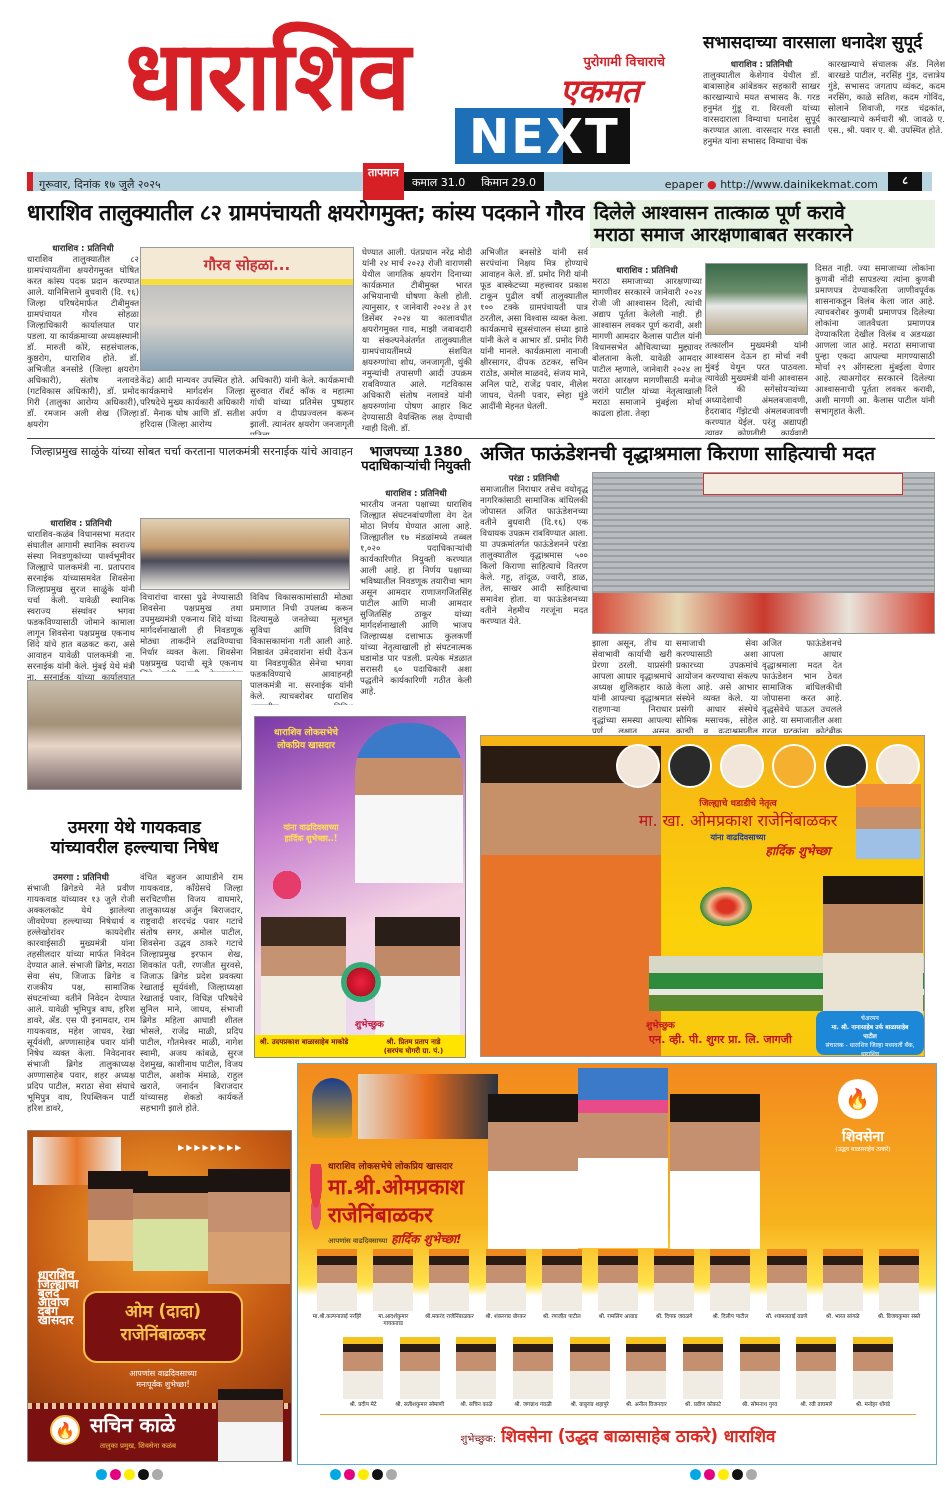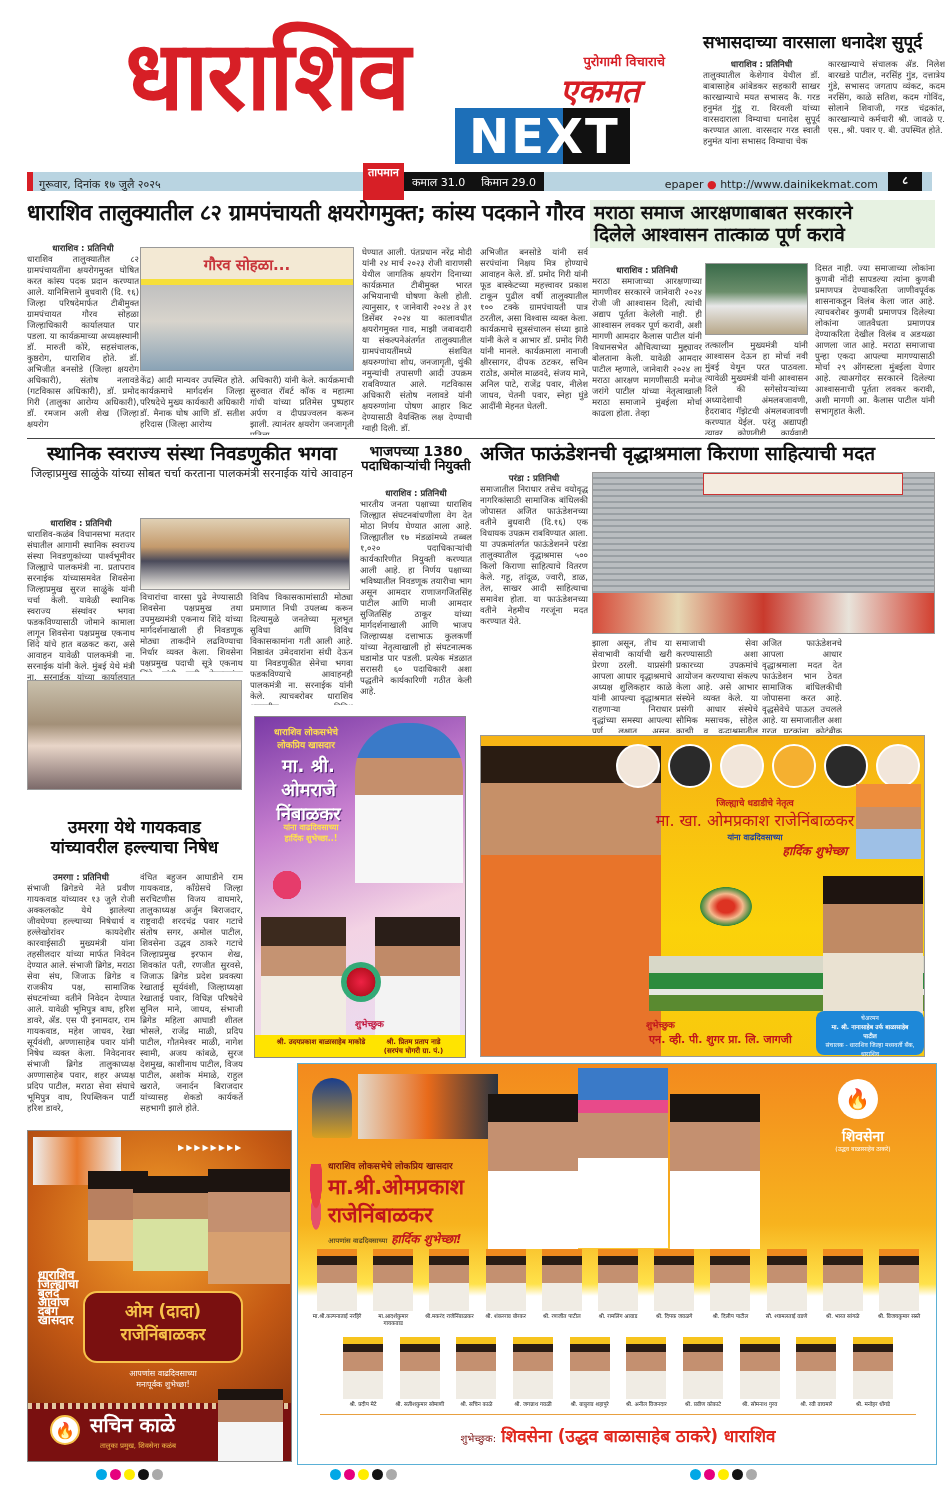--- a/index.html
+++ b/index.html
@@ -64,32 +64,31 @@
 <div class="abs body" style="left:27px;top:243px;width:112px;height:192px;overflow:hidden"><b class="dateline">धाराशिव : प्रतिनिधी</b><span>धाराशिव तालुक्यातील ८२ ग्रामपंचायतींना क्षयरोगमुक्त घोषित करत कांस्य पदक प्रदान करण्यात आले. यानिमित्ताने बुधवारी (दि. १६) जिल्हा परिषदेमार्फत टीबीमुक्त ग्रामपंचायत गौरव सोहळा जिल्हाधिकारी कार्यालयात पार पडला. या कार्यक्रमाच्या अध्यक्षस्थानी डॉ. मारुती कोरे, सहसंचालक, कुष्ठरोग, धाराशिव होते. डॉ. अभिजीत बनसोडे (जिल्हा क्षयरोग अधिकारी), संतोष नलावडे (गटविकास अधिकारी), डॉ. प्रमोद गिरी (तालुका आरोग्य अधिकारी), डॉ. रमजान अली शेख (जिल्हा क्षयरोग</span></div>
 <div class="abs photo" style="left:140px;top:247px;width:214px;height:124px;background:linear-gradient(180deg,#f3e9d4 0 25%,#f6df3a 25% 30%,#c0c0c0 30%,#d8d4cc 60%,#8aa3b6)">
   <div style="text-align:center;color:#c8343a;font-weight:bold;font-size:15px;margin-top:6px">गौरव सोहळा...</div>
 </div>
 <div class="abs body" style="left:140px;top:375px;width:105px;height:60px;overflow:hidden">केंद्र) आदी मान्यवर उपस्थित होते. कार्यक्रमाचे मार्गदर्शन जिल्हा परिषदेचे मुख्य कार्यकारी अधिकारी डॉ. मैनाक घोष आणि डॉ. सतीश हरिदास (जिल्हा आरोग्य</div>
 <div class="abs body" style="left:250px;top:375px;width:104px;height:60px;overflow:hidden">अधिकारी) यांनी केले. कार्यक्रमाची सुरुवात रॉबर्ट कॉक व महात्मा गांधी यांच्या प्रतिमेस पुष्पहार अर्पण व दीपप्रज्वलन करून झाली. त्यानंतर क्षयरोग जनजागृती प्रतिज्ञा</div>
 <div class="abs body" style="left:362px;top:247px;width:110px;height:188px;overflow:hidden">घेण्यात आली. पंतप्रधान नरेंद्र मोदी यांनी २४ मार्च २०२३ रोजी वाराणसी येथील जागतिक क्षयरोग दिनाच्या कार्यक्रमात टीबीमुक्त भारत अभियानाची घोषणा केली होती. त्यानुसार, १ जानेवारी २०२४ ते ३१ डिसेंबर २०२४ या कालावधीत क्षयरोगमुक्त गाव, माझी जबाबदारी या संकल्पनेअंतर्गत तालुक्यातील ग्रामपंचायतींमध्ये संशयित क्षयरुग्णांचा शोध, जनजागृती, थुंकी नमुन्यांची तपासणी आदी उपक्रम राबविण्यात आले. गटविकास अधिकारी संतोष नलावडे यांनी क्षयरुग्णांना पोषण आहार किट देण्यासाठी वैयक्तिक लक्ष देण्याची ग्वाही दिली. डॉ.</div>
 <div class="abs body" style="left:480px;top:247px;width:108px;height:188px;overflow:hidden">अभिजीत बनसोडे यांनी सर्व सरपंचांना निक्षय मित्र होण्याचे आवाहन केले. डॉ. प्रमोद गिरी यांनी फूड बास्केटच्या महत्त्वावर प्रकाश टाकून पुढील वर्षी तालुक्यातील १०० टक्के ग्रामपंचायती पात्र ठरतील, असा विश्वास व्यक्त केला. कार्यक्रमाचे सूत्रसंचालन संध्या झाडे यांनी केले व आभार डॉ. प्रमोद गिरी यांनी मानले. कार्यक्रमाला नानाजी क्षीरसागर, दीपक ठटकर, सचिन राठोड, अमोल माळवदे, संजय माने, अनिल पाटे, राजेंद्र पवार, नीलेश जाधव, चेतनी पवार, स्नेहा घुंडे आदींनी मेहनत घेतली.</div>
 
 <div class="abs" style="left:590px;top:200px;width:345px;background:#e7f2e2;padding:2px 4px">
+  <div class="headline" style="font-size:19px;white-space:nowrap">दिलेले आश्वासन तात्काळ पूर्ण करावे</div>
   <div class="headline" style="font-size:19px;white-space:nowrap">मराठा समाज आरक्षणाबाबत सरकारने</div>
-  <div class="headline" style="font-size:19px;white-space:nowrap">दिलेले आश्वासन तात्काळ पूर्ण करावे</div>
 </div>
 <div class="abs body" style="left:592px;top:265px;width:110px;height:170px;overflow:hidden"><b class="dateline">धाराशिव : प्रतिनिधी</b><span>मराठा समाजाच्या आरक्षणाच्या मागणीवर सरकारने जानेवारी २०२४ रोजी जी आश्वासन दिली, त्यांची अद्याप पूर्तता केलेली नाही. ही आश्वासन लवकर पूर्ण करावी, अशी मागणी आमदार कैलास पाटील यांनी विधानसभेत औचित्याच्या मुद्द्यावर बोलताना केली. यावेळी आमदार पाटील म्हणाले, जानेवारी २०२४ ला मराठा आरक्षण मागणीसाठी मनोज जरांगे पाटील यांच्या नेतृत्वाखाली मराठा समाजाने मुंबईला मोर्चा काढला होता. तेव्हा</span></div>
 <div class="abs photo" style="left:705px;top:263px;width:103px;height:72px;background:linear-gradient(180deg,#3a6b4a,#6b8e6b 40%,#e8e8e8 60%,#b8a88a)"></div>
 <div class="abs body" style="left:705px;top:340px;width:103px;height:95px;overflow:hidden">तत्कालीन मुख्यमंत्री यांनी आश्वासन देऊन हा मोर्चा नवी मुंबई येथून परत पाठवला. त्यावेळी मुख्यमंत्री यांनी आश्वासन दिले की सगेसोयऱ्यांच्या अध्यादेशाची अंमलबजावणी, हैदराबाद गॅझेटची अंमलबजावणी करण्यात येईल. परंतु अद्यापही त्यावर कोणतीही कार्यवाही झाल्याचे</div>
 <div class="abs body" style="left:815px;top:263px;width:120px;height:172px;overflow:hidden">दिसत नाही. ज्या समाजाच्या लोकांना कुणबी नोंदी सापडल्या त्यांना कुणबी प्रमाणपत्र देण्याकरिता जाणीवपूर्वक शासनाकडून विलंब केला जात आहे. त्याचबरोबर कुणबी प्रमाणपत्र दिलेल्या लोकांना जातवैधता प्रमाणपत्र देण्याकरिता देखील विलंब व अडथळा आणला जात आहे. मराठा समाजाचा पुन्हा एकदा आपल्या मागण्यासाठी मोर्चा २९ ऑगस्टला मुंबईला येणार आहे. त्याअगोदर सरकारने दिलेल्या आश्वासनाची पूर्तता लवकर करावी, अशी मागणी आ. कैलास पाटील यांनी सभागृहात केली.</div>
 
 <div class="abs rule" style="left:27px;top:438px;width:908px"></div>
 
 <div class="abs" style="left:27px;top:443px;width:330px;text-align:center">
-  <div class="headline" style="font-size:19px;white-space:nowrap">स्थानिक स्वराज्य संस्था निवडणुकीत भगवा</div>
   <div style="font-size:11px;white-space:nowrap;color:#222">जिल्हाप्रमुख साळुंके यांच्या सोबत चर्चा करताना पालकमंत्री सरनाईक यांचे आवाहन</div>
 </div>
 <div class="abs body" style="left:27px;top:518px;width:108px;height:258px;overflow:hidden"><b class="dateline">धाराशिव : प्रतिनिधी</b><span>धाराशिव-कळंब विधानसभा मतदार संघातील आगामी स्थानिक स्वराज्य संस्था निवडणुकांच्या पार्श्वभूमीवर जिल्ह्याचे पालकमंत्री ना. प्रतापराव सरनाईक यांच्यासमवेत शिवसेना जिल्हाप्रमुख सुरज साळुंके यांनी चर्चा केली. यावेळी स्थानिक स्वराज्य संस्थांवर भगवा फडकविण्यासाठी जोमाने कामाला लागून शिवसेना पक्षप्रमुख एकनाथ शिंदे यांचे हात बळकट करा, असे आवाहन यावेळी पालकमंत्री ना. सरनाईक यांनी केले. मुंबई येथे मंत्री ना. सरनाईक यांच्या कार्यालयात झालेल्या चर्चेत जिल्हाप्रमुख साळुंके यांनी विविध मुद्दे मांडले.</span></div>
 <div class="abs photo" style="left:140px;top:518px;width:210px;height:72px;background:linear-gradient(180deg,#e0d0b4,#c49a6c 40%,#4a4a5a 60%,#f0ede6)"></div>
 <div class="abs body" style="left:140px;top:592px;width:103px;height:80px;overflow:hidden">विचारांचा वारसा पुढे नेण्यासाठी शिवसेना पक्षप्रमुख तथा उपमुख्यमंत्री एकनाथ शिंदे यांच्या मार्गदर्शनाखाली ही निवडणूक मोठ्या ताकदीने लढविण्याचा निर्धार व्यक्त केला. शिवसेना पक्षप्रमुख पदाची सूत्रे एकनाथ शिंदे यांनी हाती घेतल्यानंतर स्थानिक स्वराज्य संस्थांच्या निवडणुका पहिल्यांदाच होत आहेत. त्यामुळे सर्व शिवसैनिक शिवसेनेचा भगवा फडकविण्यासाठी सज्ज झाले आहेत.</div>
 <div class="abs body" style="left:250px;top:592px;width:103px;height:113px;overflow:hidden">विविध विकासकामांसाठी मोठ्या प्रमाणात निधी उपलब्ध करून दिल्यामुळे जनतेच्या मूलभूत सुविधा आणि विविध विकासकामांना गती आली आहे. निष्ठावंत उमेदवारांना संधी देऊन या निवडणुकीत सेनेचा भगवा फडकविण्याचे आवाहनही पालकमंत्री ना. सरनाईक यांनी केले. त्याचबरोबर धाराशिव शहरातील विविध विकासकामांसाठी निधीबाबत देखील यावेळी सकारात्मक चर्चा केल्याचे साळुंके यांनी सांगितले.</div>
 <div class="abs photo" style="left:27px;top:680px;width:215px;height:110px;background:linear-gradient(180deg,#c9c0ac,#a39078 40%,#e8d5c8 60%,#7c6a6a)"></div>
 
 <div class="abs" style="left:360px;top:443px;width:112px;text-align:center">
   <div class="headline" style="font-size:14px;white-space:nowrap">भाजपच्या 1380</div>
@@ -112,55 +111,50 @@
   <div class="headline" style="font-size:17px;white-space:nowrap">यांच्यावरील हल्ल्याचा निषेध</div>
 </div>
 <div class="abs body" style="left:27px;top:872px;width:108px;height:250px;overflow:hidden"><b class="dateline">उमरगा : प्रतिनिधी</b><span>संभाजी ब्रिगेडचे नेते प्रवीण गायकवाड यांच्यावर १३ जुलै रोजी अक्कलकोट येथे झालेल्या जीवघेण्या हल्ल्याच्या निषेधार्थ व हल्लेखोरांवर कायदेशीर कारवाईसाठी मुख्यमंत्री यांना तहसीलदार यांच्या मार्फत निवेदन देण्यात आले. संभाजी ब्रिगेड, मराठा सेवा संघ, जिजाऊ ब्रिगेड व राजकीय पक्ष, सामाजिक संघटनांच्या वतीने निवेदन देण्यात आले. यावेळी भूमिपुत्र बाघ, हरिश डावरे, ॲड. एस पी इनामदार, राम गायकवाड, महेश जाधव, रेखा सूर्यवंशी, अण्णासाहेब पवार यांनी निषेध व्यक्त केला. निवेदनावर संभाजी ब्रिगेड तालुकाध्यक्ष अण्णासाहेब पवार, शहर अध्यक्ष प्रदिप पाटील, मराठा सेवा संघाचे भूमिपुत्र वाघ, रिपब्लिकन पार्टी हरिश डावरे,</span></div>
 <div class="abs body" style="left:140px;top:872px;width:103px;height:250px;overflow:hidden">वंचित बहुजन आघाडीने राम गायकवाड, काँग्रेसचे जिल्हा सरचिटणीस विजय वाघमारे, तालुकाध्यक्ष अर्जुन बिराजदार, राष्ट्रवादी शरदचंद्र पवार गटाचे संतोष सगर, अमोल पाटील, शिवसेना उद्धव ठाकरे गटाचे जिल्हाप्रमुख इरफान शेख, शिवकांत पती, रणजीत सुरवसे, जिजाऊ ब्रिगेड प्रदेश प्रवक्त्या रेखाताई सूर्यवंशी, जिल्हाध्यक्षा रेखाताई पवार, विधिज्ञ परिषदेचे सुनिल माने, जाधव, संभाजी ब्रिगेड महिला आघाडी शीतल भोसले, राजेंद्र माळी, प्रदिप पाटील, गौतमेश्वर माळी, नागेश स्वामी, अजय कांबळे, सुरज देशमुख, काशीनाथ पाटील, विजय पाटील, अशोक मंमाळे, राहुल खराते, जनार्दन बिराजदार यांच्यासह शेकडो कार्यकर्ते सहभागी झाले होते.</div>
 
 <div class="abs ad" style="left:254px;top:716px;width:212px;height:342px;background:linear-gradient(160deg,#7a3aa6,#c77fcf 30%,#f3d3e4 60%,#e7dff4);border:1px solid #888">
   <div style="position:absolute;left:6px;top:8px;width:90px;text-align:center;color:#ffe04d;font-size:9px;font-weight:bold">
       <div>धाराशिव लोकसभेचे</div>
       <div>लोकप्रिय खासदार</div>
     </div>
-  <div style="position:absolute;left:6px;top:36px;width:95px;text-align:center;color:#fff;font-weight:bold;text-shadow:1px 1px 0 #4a1e6a">
-    <div style="font-size:18px">मा. श्री.</div>
-    <div style="font-size:18px">ओमराजे</div>
-    <div style="font-size:18px">निंबाळकर</div>
-  </div>
   <div style="position:absolute;left:6px;top:104px;width:100px;text-align:center;color:#ffe04d;font-size:8px;font-weight:bold">
       <div>यांना वाढदिवसाच्या</div>
       <div>हार्दिक शुभेच्छा..!</div>
     </div>
   <div style="position:absolute;left:100px;top:6px;width:108px;height:160px;border-radius:50px 50px 0 0;background:linear-gradient(180deg,#3a7ac8 0 22%,#c58f6c 22% 45%,#f7f7f7 45%)"></div>
   <div style="position:absolute;left:12px;top:150px;width:40px;height:60px;background:radial-gradient(circle at 50% 30%,#e63c6b 0 30%,transparent 31%)"></div>
   <div style="position:absolute;left:6px;top:200px;width:85px;height:118px;background:linear-gradient(180deg,#3c2a1e 0 25%,#c59372 25% 50%,#f1ece2 50%)"></div>
   <div style="position:absolute;left:120px;top:200px;width:85px;height:118px;background:linear-gradient(180deg,#2a1e18 0 25%,#c08a68 25% 50%,#f3f3f3 50%)"></div>
   <div style="position:absolute;left:86px;top:245px;width:40px;height:40px;border-radius:50%;background:radial-gradient(#e24,#b12 50%,#3a7 52%)"></div>
   <div style="position:absolute;left:100px;top:300px;color:#c0143c;font-size:9px;font-weight:bold">शुभेच्छुक</div>
-  <div style="position:absolute;left:0;top:318px;width:210px;height:24px;background:#ffe400;display:flex;justify-content:flex-end;font-size:7px;font-weight:bold;color:#7a1010;padding:2px 4px">
+  <div style="position:absolute;left:0;top:318px;width:210px;height:24px;background:#ffe400;display:flex;justify-content:space-between;font-size:7px;font-weight:bold;color:#7a1010;padding:2px 4px">
     <div style="width:90px;text-align:center">श्री. उदयप्रकाश बाळासाहेब माकोडे</div>
     <div style="width:95px;text-align:center">
         <div>श्री. प्रितम प्रताप नाडे</div>
         <div>(सरपंच घोगरी ग्रा. पं.)</div>
       </div>
   </div>
 </div>
 
 <div class="abs ad" style="left:480px;top:735px;width:445px;height:322px;background:linear-gradient(180deg,#f6b315,#fbd20a 60%,#f8c80e);border:1px solid #999">
   <div style="position:absolute;left:0;top:10px;width:180px;height:312px;background:linear-gradient(180deg,#2a1c12 0 12%,#c69068 12% 35%,#e8742a 35%)"></div>
   <div style="position:absolute;left:135px;top:8px;display:flex;gap:8px">
     <i style="display:block;width:44px;height:44px;border-radius:50%;background:#f2e6da;border:2px solid #fff"></i>
     <i style="display:block;width:44px;height:44px;border-radius:50%;background:#2a2a2a;border:2px solid #fff"></i>
     <i style="display:block;width:44px;height:44px;border-radius:50%;background:#f2e6da;border:2px solid #fff"></i>
     <i style="display:block;width:44px;height:44px;border-radius:50%;background:#f5b030;border:2px solid #fff"></i>
     <i style="display:block;width:44px;height:44px;border-radius:50%;background:#2a2a2a;border:2px solid #fff"></i>
     <i style="display:block;width:44px;height:44px;border-radius:50%;background:#f2e6da;border:2px solid #fff"></i>
   </div>
-  <div style="position:absolute;left:144px;top:60px;width:260px;text-align:center">
+  <div style="position:absolute;left:127px;top:60px;width:260px;text-align:center">
     <div style="color:#c0141c;font-size:9px;font-weight:bold">जिल्ह्याचे धडाडीचे नेतृत्व</div>
     <div style="color:#c0141c;font-size:16px;font-weight:normal;white-space:nowrap">मा. खा. ओमप्रकाश राजेनिंबाळकर</div>
     <div style="color:#1d3e9e;font-size:8px;font-weight:bold">यांना वाढदिवसाच्या</div>
     <div style="color:#c0141c;font-size:12px;font-weight:bold;font-style:italic;margin-left:120px">हार्दिक शुभेच्छा</div>
   </div>
   <div style="position:absolute;left:375px;top:48px;width:65px;height:75px;background:linear-gradient(180deg,#f08d3a 0 30%,#c6906c 30% 60%,#9ec0e6 60%)"></div>
   <div style="position:absolute;left:215px;top:148px;width:60px;height:45px;border-radius:50%;background:radial-gradient(#d32 20%,#f4b88c 40%,#3a8a3a 60%,transparent 62%)"></div>
   <div style="position:absolute;left:168px;top:220px;width:280px;height:55px;background:linear-gradient(180deg,#d8d8c8 0 30%,#2d8b3c 30% 60%,#e8e8e0 60% 70%,#5a8a30 70%)"></div>
   <div style="position:absolute;left:342px;top:140px;width:100px;height:140px;background:linear-gradient(180deg,#1e1410 0 20%,#c08a64 20% 55%,#eae2d2 55%)"></div>
   <div style="position:absolute;left:165px;top:282px;color:#c0141c;font-size:9px;font-weight:bold">शुभेच्छुक</div>

